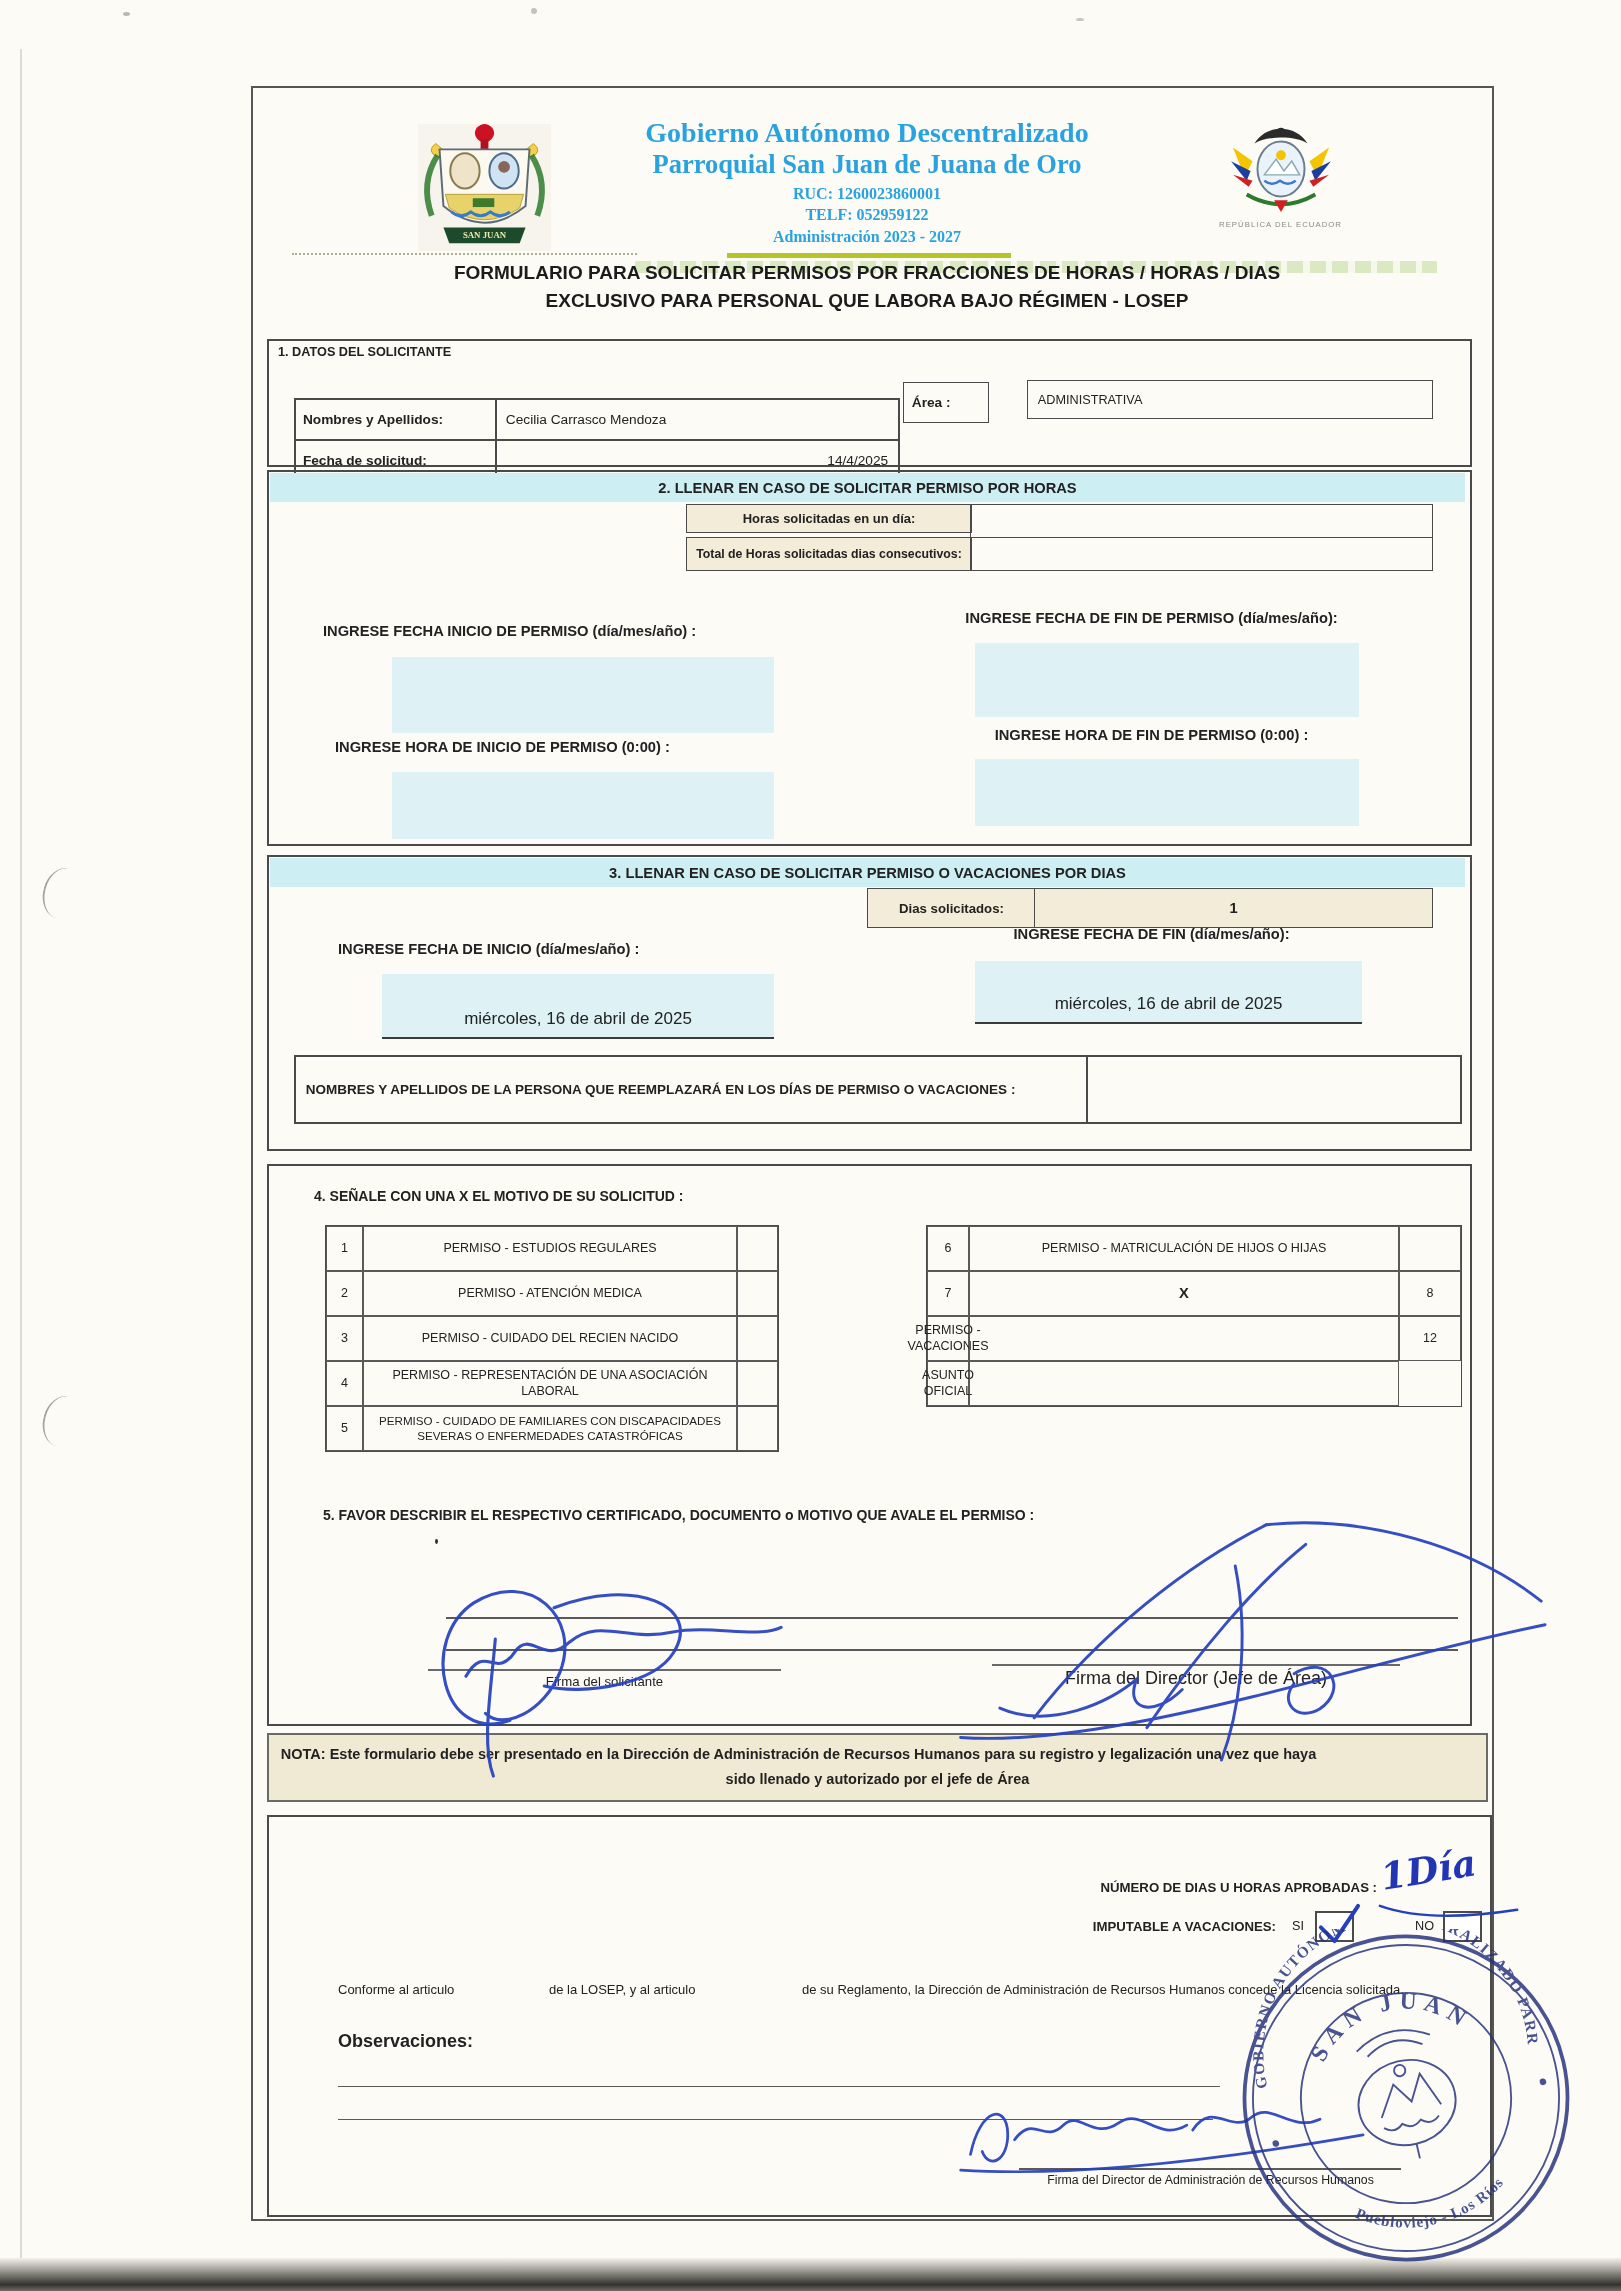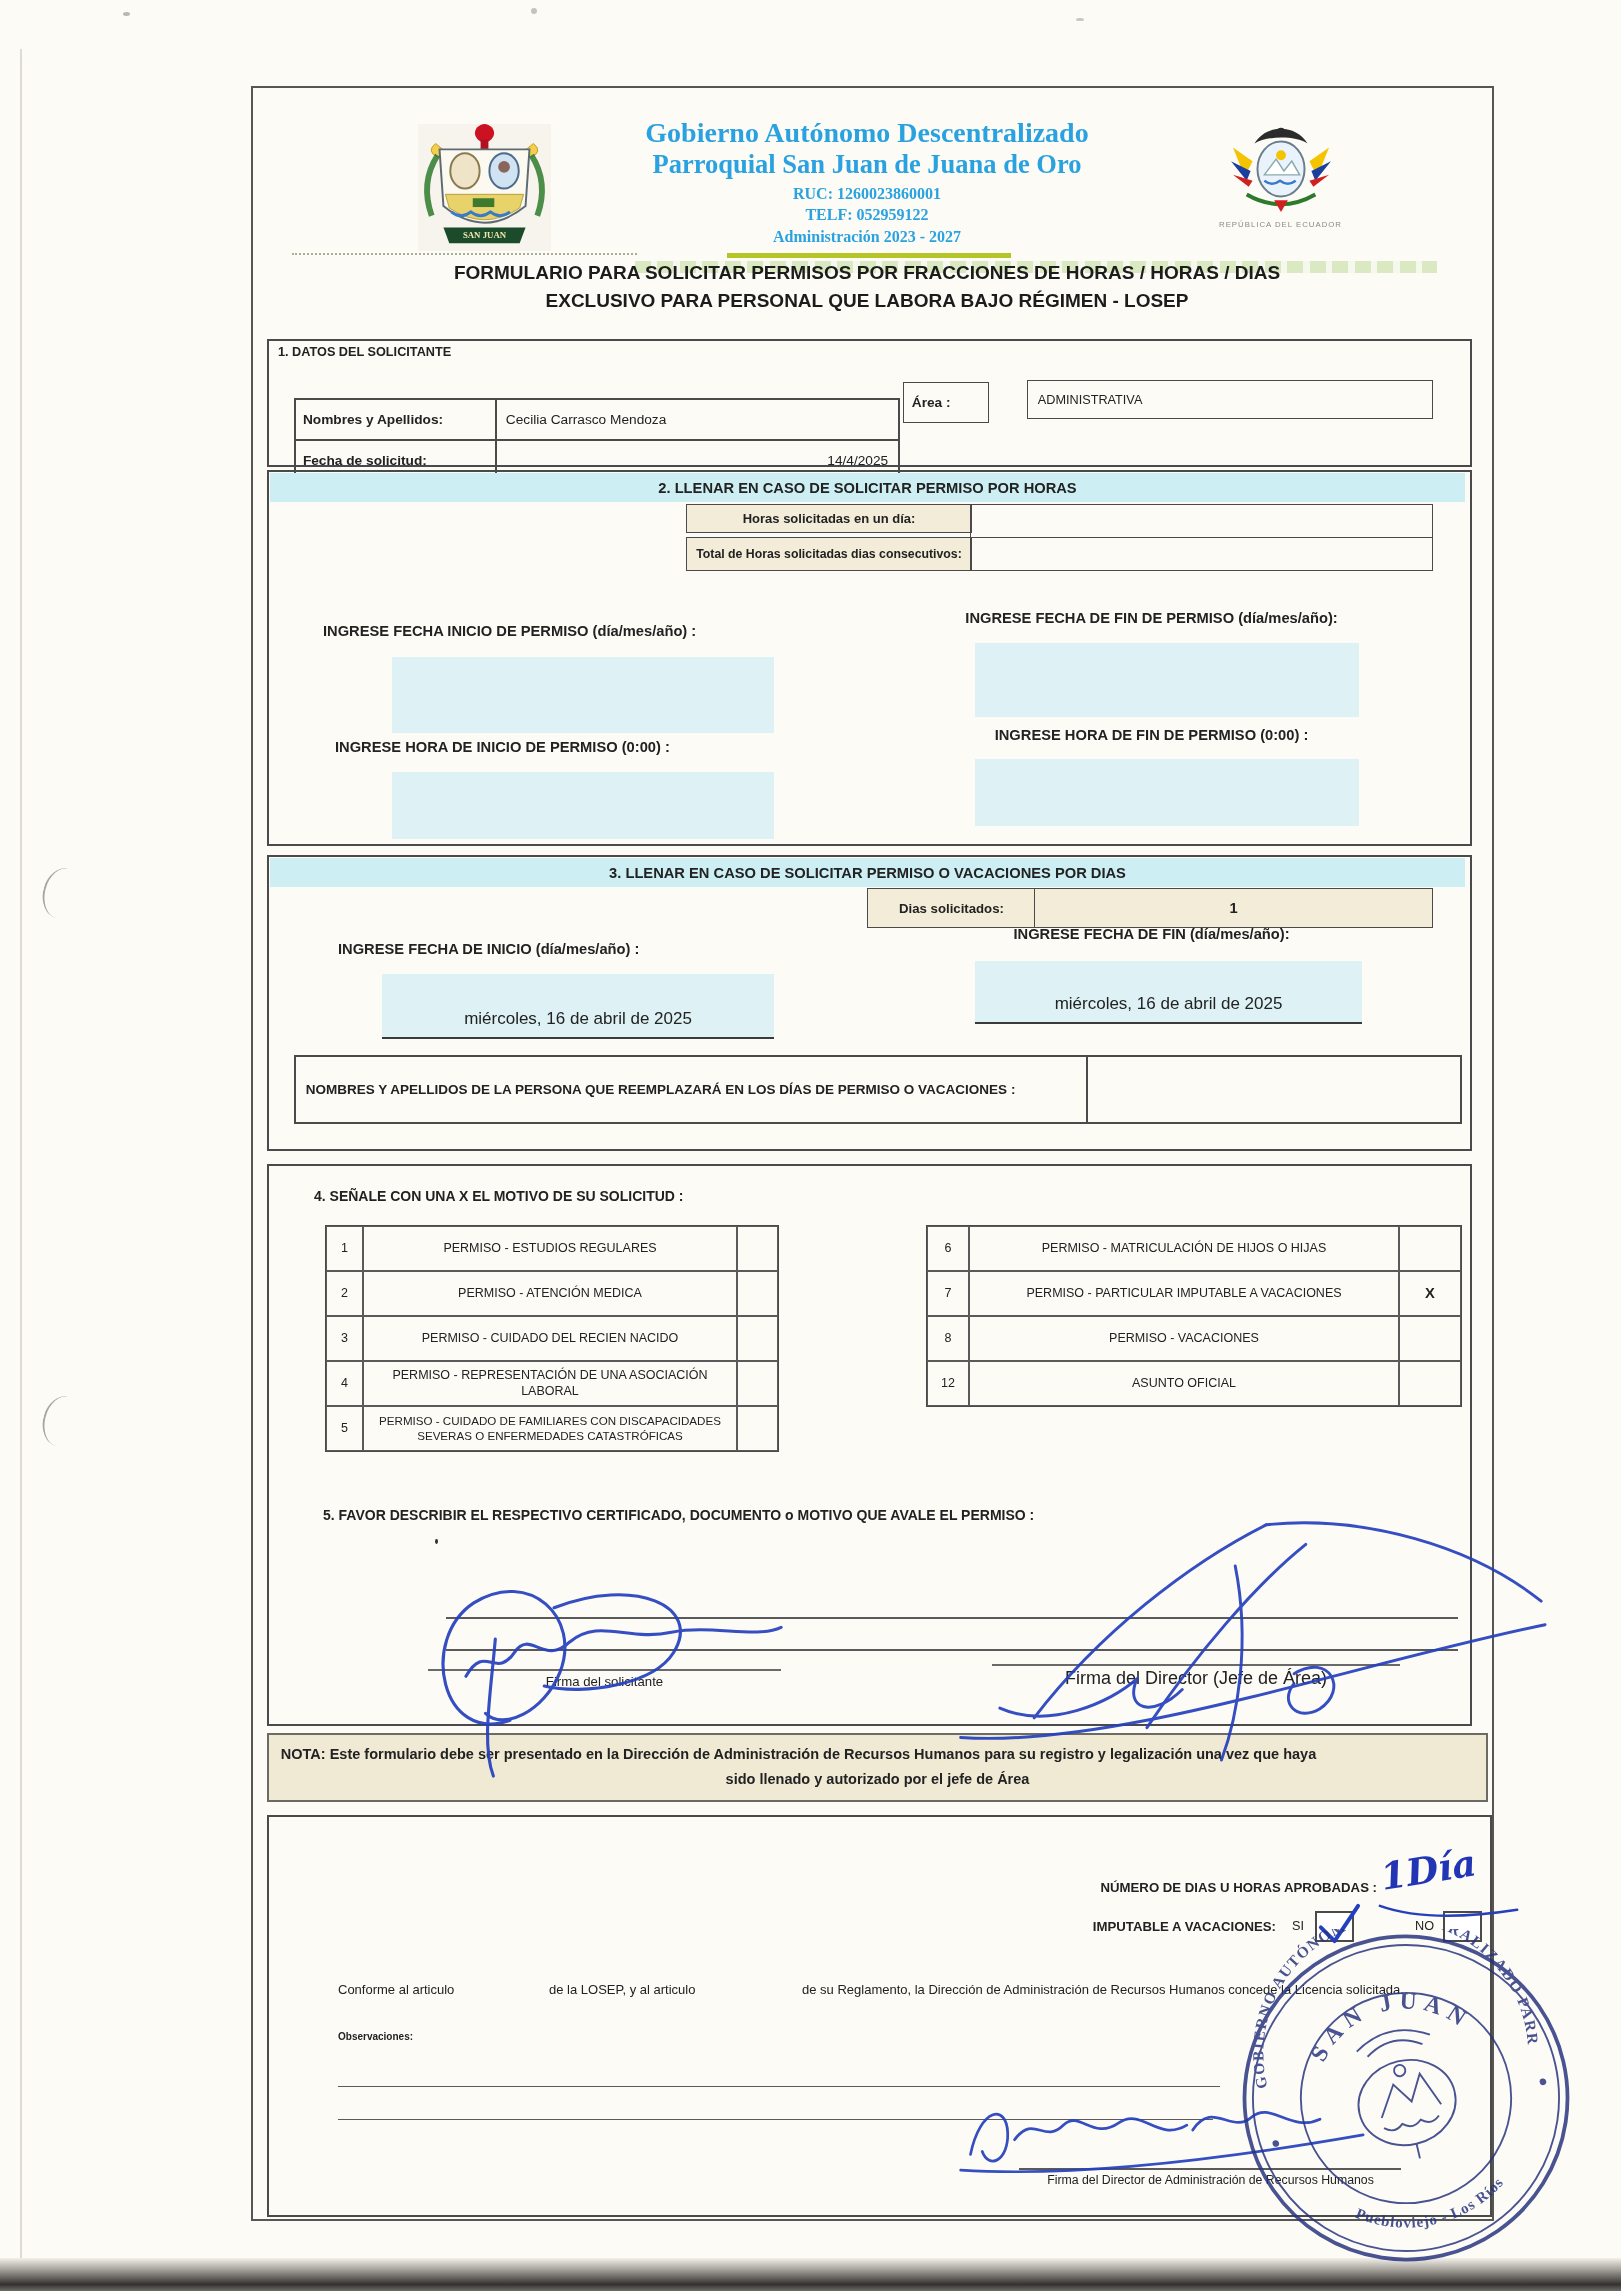--- a/index.html
+++ b/index.html
@@ -157,21 +157,20 @@
     <div>5</div>
       <div style="font-size:11.6px;">PERMISO - CUIDADO DE FAMILIARES CON DISCAPACIDADES SEVERAS O ENFERMEDADES CATASTRÓFICAS</div>
       <div style="font-weight:bold;font-size:14.7px;"></div>
   </div>
 
   <div class="abs gridtable" style="left:926px;top:1225px;width:536px;grid-template-columns:42px 1fr 62px;grid-auto-rows:45px;">
     <div>6</div>
       <div>PERMISO - MATRICULACIÓN DE HIJOS O HIJAS</div>
       <div style="font-weight:bold;font-size:14.7px;"></div>
     <div>7</div>
-      <div>PERMISO - PARTICULAR IMPUTABLE A VACACIONES</div>
       <div style="font-weight:bold;font-size:14.7px;">X</div>
     <div>8</div>
       <div>PERMISO - VACACIONES</div>
       <div style="font-weight:bold;font-size:14.7px;"></div>
     <div>12</div>
       <div>ASUNTO OFICIAL</div>
       <div style="font-weight:bold;font-size:14.7px;"></div>
   </div>
 
   <div class="abs bold" style="left:323px;top:1507px;font-size:14px;">5. FAVOR DESCRIBIR EL RESPECTIVO CERTIFICADO, DOCUMENTO o MOTIVO QUE AVALE EL PERMISO :</div>
@@ -225,21 +224,21 @@
   <svg class="abs" style="left:1309px;top:1898px;z-index:6;" width="57" height="51" viewBox="0 0 58 52">
     <path class="ink" stroke-width="4" d="M12,30 L26,44 L50,8"></path>
   </svg>
   <div class="abs" style="left:1415px;top:1919px;font-size:12.7px;">NO</div>
   <div class="abs" style="left:1443px;top:1911px;width:39px;height:31px;border:2px solid #4a4a4a;background:#fff;box-sizing:border-box;"></div>
 
   <div class="abs" style="left:338px;top:1982px;font-size:13px;">Conforme al articulo</div>
   <div class="abs" style="left:549px;top:1982px;font-size:13px;">de la LOSEP, y al articulo</div>
   <div class="abs" style="left:802px;top:1982px;font-size:13px;">de su Reglamento, la Dirección de Administración de Recursos Humanos concede la Licencia solicitada.</div>
 
-  <div class="abs bold" style="left:338px;top:2031px;font-size:10px;">Observaciones:</div>
+  <div class="abs bold" style="left:338px;top:2031px;font-size:18px;">Observaciones:</div>
   <div class="abs" style="left:338px;top:2086px;width:882px;border-top:1.8px solid #5a5a5a;"></div>
   <div class="abs" style="left:338px;top:2119px;width:875px;border-top:1.8px solid #5a5a5a;"></div>
 
   <div class="abs thinline" style="left:1019px;top:2168px;width:382px;"></div>
   <div class="abs center" style="left:980px;top:2173px;width:461px;font-size:12.3px;">Firma del Director de Administración de Recursos Humanos</div>
 
   <svg class="abs" style="left:946px;top:2076px;z-index:6;" width="421" height="106" viewBox="0 0 430 108">
     <g class="ink" stroke-width="2.8" opacity="0.92">
       <path d="M25,80 C35,32 62,28 63,58 C64,86 44,96 37,77"></path>
       <path d="M70,65 C90,38 100,70 120,50 C136,34 150,66 176,48 C200,31 216,68 246,50"></path>

